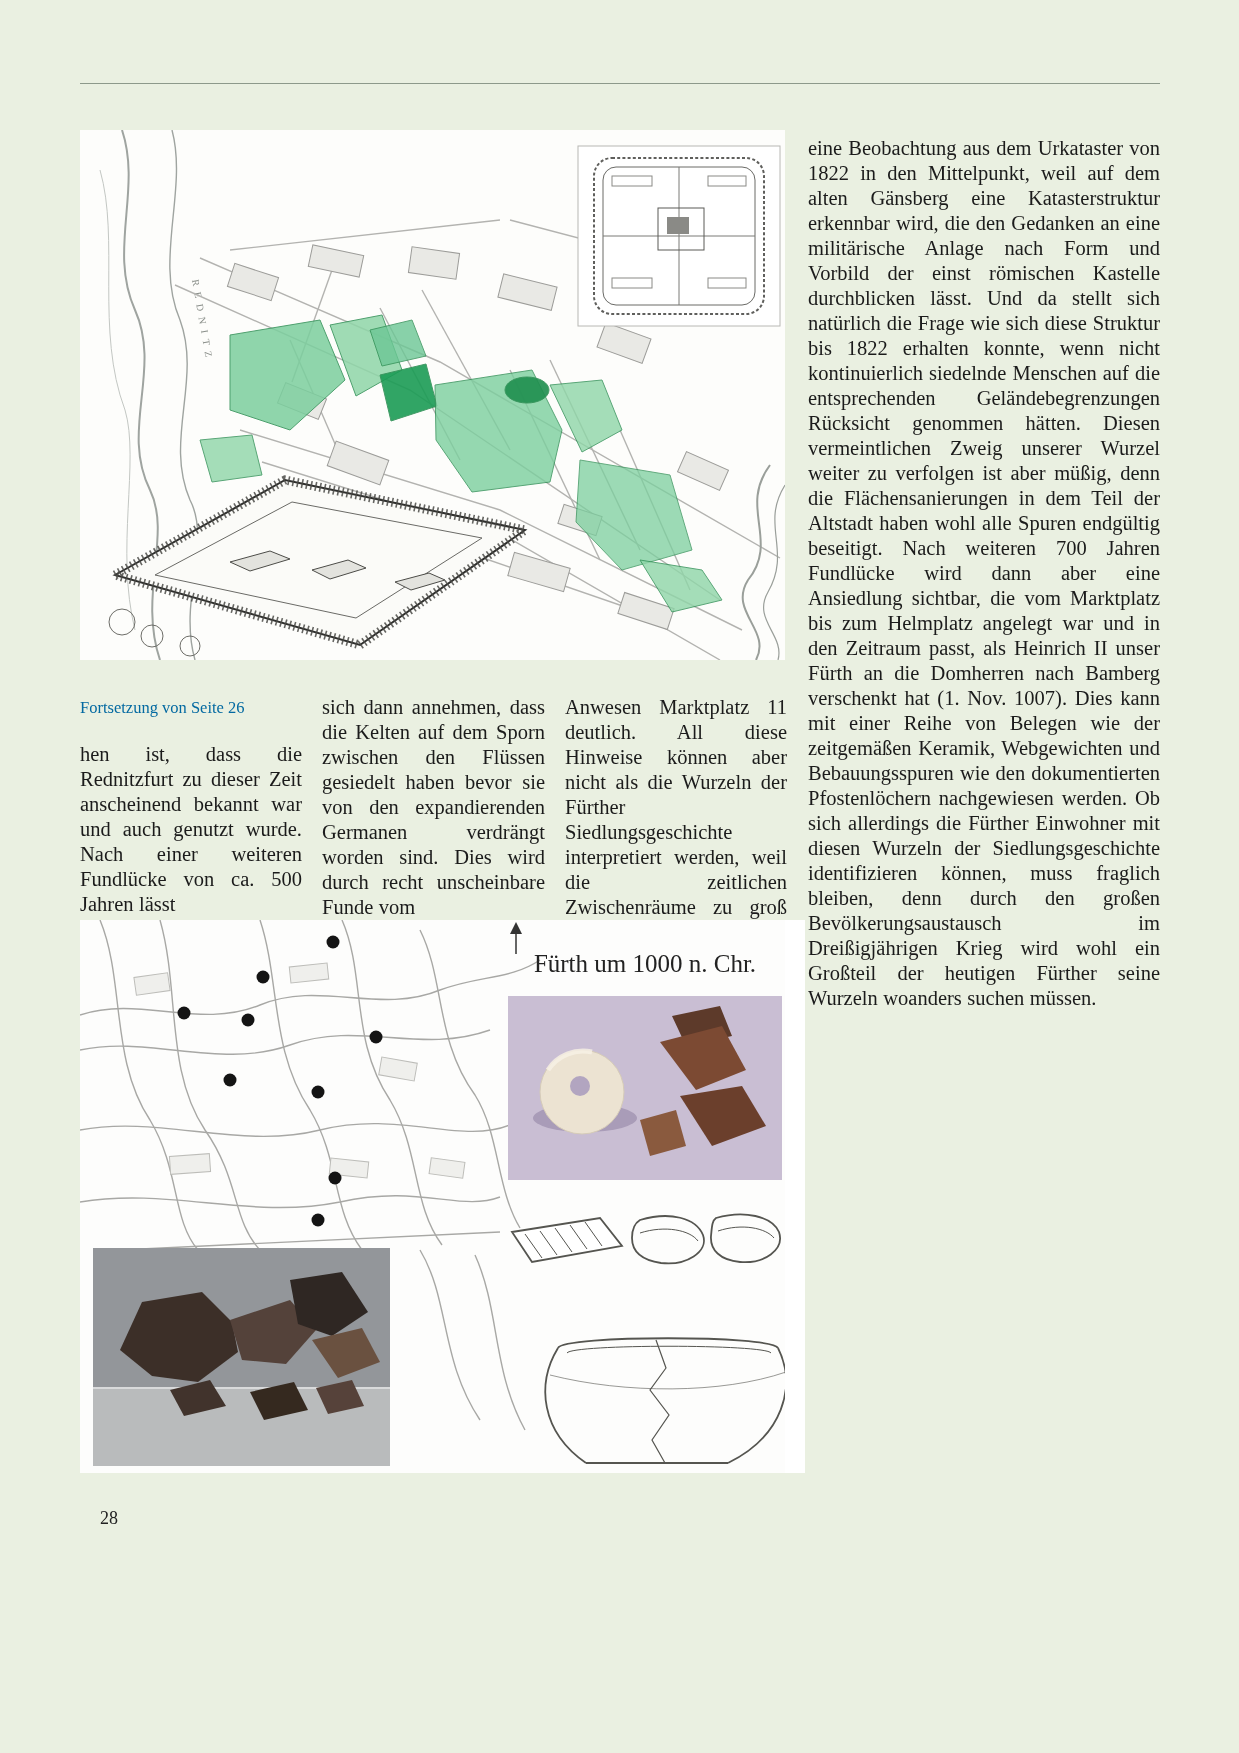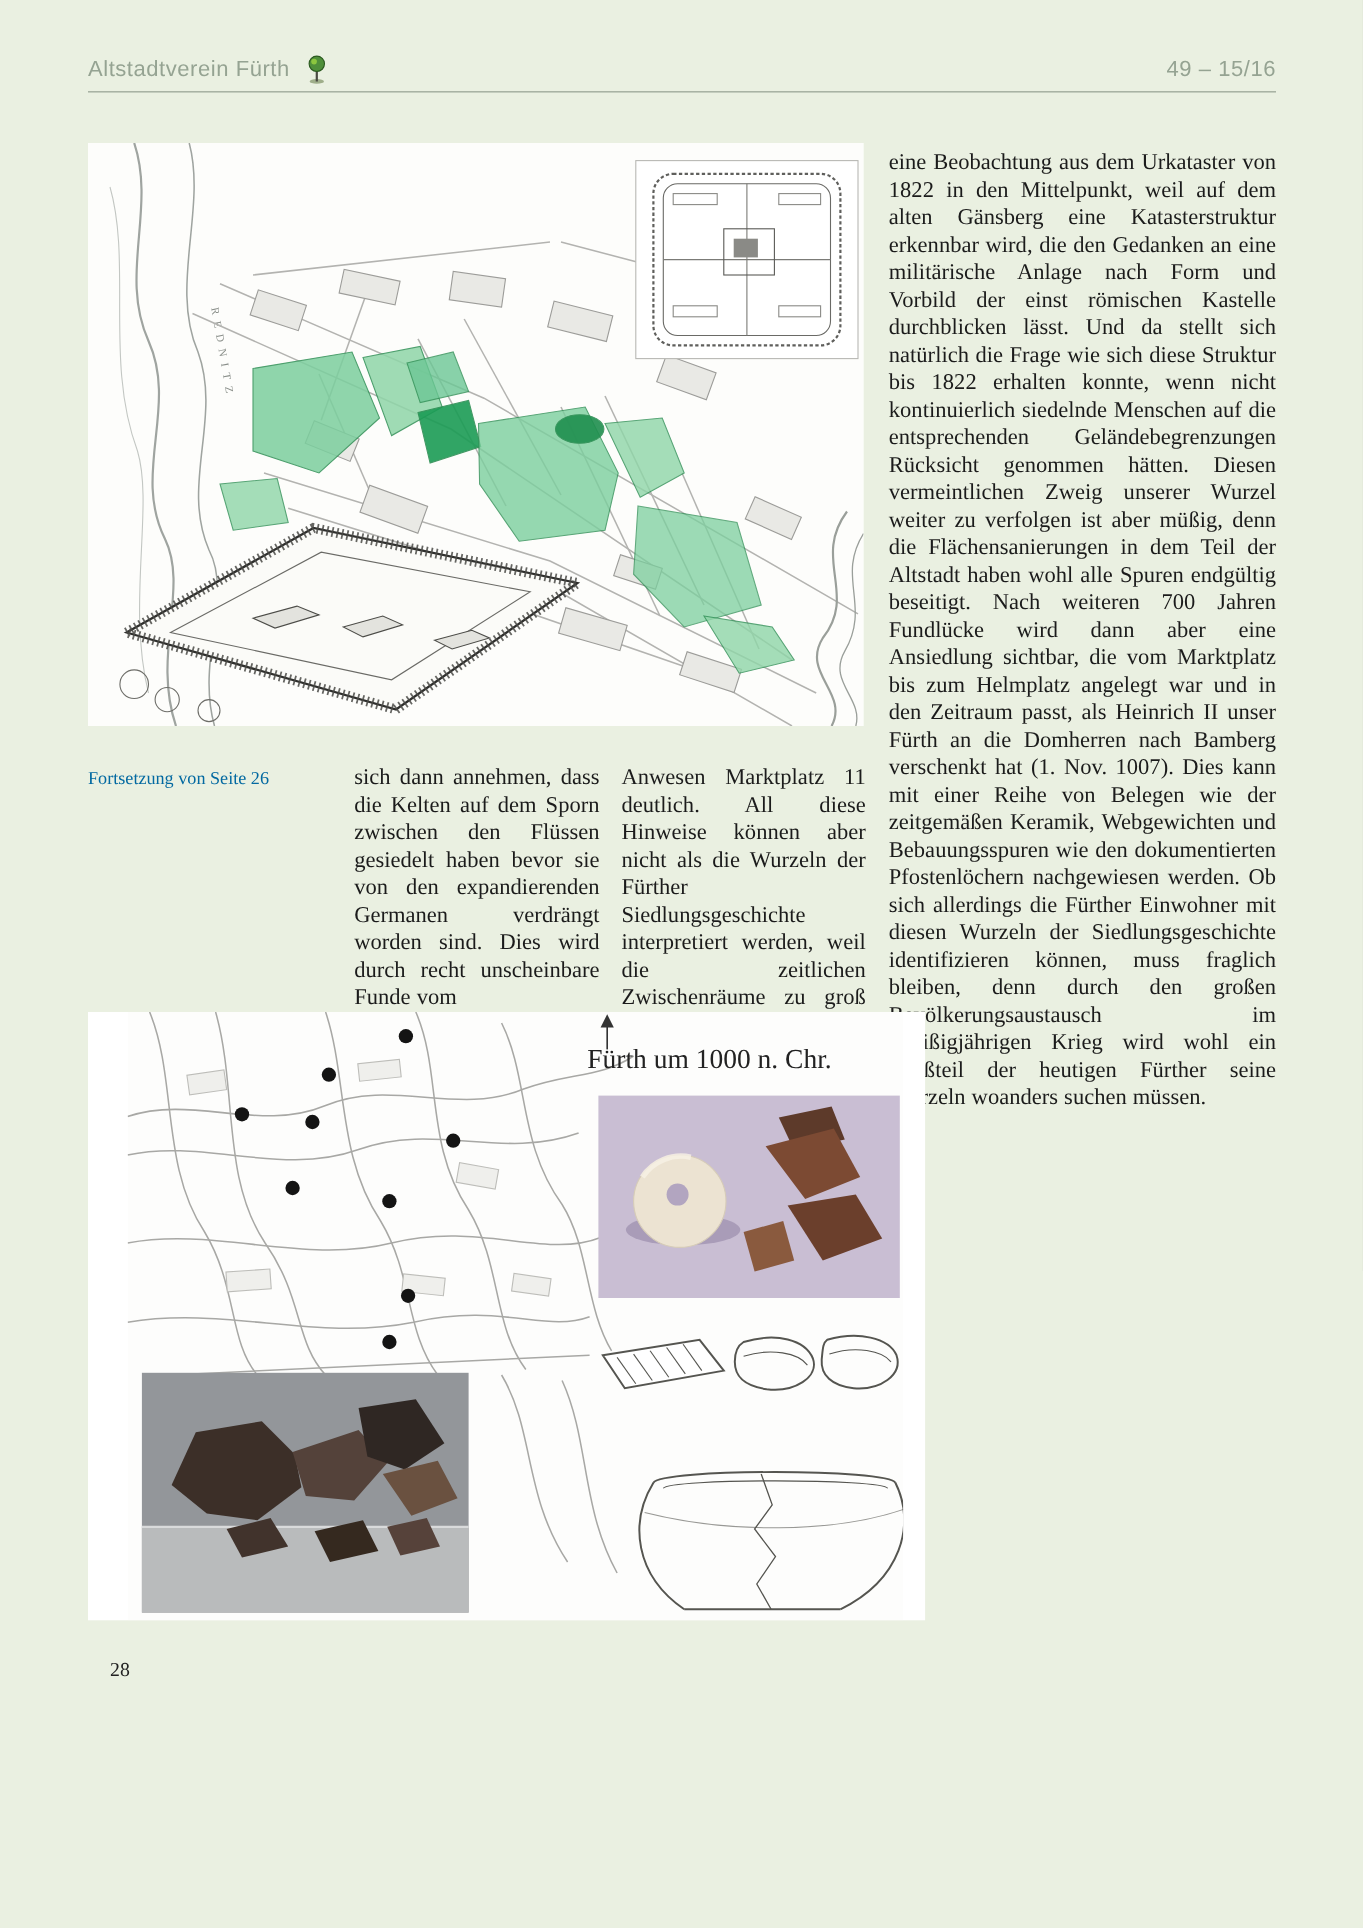--- a/index.html
+++ b/index.html
@@ -18,21 +18,21 @@
     display:flex;align-items:center;
     font-family:"Liberation Sans", sans-serif;
     font-size:20px;color:#95a392;letter-spacing:.5px;
   }
   .header .spacer{flex:1;}
   .logo{margin-left:14px;display:inline-flex;align-items:flex-end;}
   .rule{position:absolute;left:80px;right:79px;top:83px;border-top:1.5px solid #8d998b;}
   
   .figure{position:absolute;background:#ffffff;}
   .fig1{left:80px;top:130px;width:705px;height:530px;}
-  .fig2{left:80px;top:920px;width:725px;height:553px;padding-left:36px;}
+  .fig2{left:80px;top:920px;width:725px;height:553px;}
   .fig-caption{
     position:absolute;left:392px;top:452px;width:306px;
     background:#ffffff;padding:5px 8px 6px 8px;
     font-size:19px;line-height:25px;color:#111;
   }
   .fig2-title{
     position:absolute;left:428px;top:30px;width:274px;
     font-size:25px;color:#222;text-align:center;
   }
   
@@ -54,33 +54,20 @@
   .page-number{
     position:absolute;left:84px;top:1508px;
     font-size:18px;color:#222;margin-left:16px;
   }
 </style>
 </head>
 <body>
 
 <div class="page">
 
-  <div class="header">
-    <span>Altstadtverein Fürth</span>
-    <span class="logo">
-      <svg width="22" height="27" viewBox="0 0 22 27">
-        <ellipse cx="11" cy="24" rx="6.5" ry="2.2" fill="#9fae8a"></ellipse>
-        <line x1="11" y1="14" x2="11" y2="24" stroke="#4a4a42" stroke-width="2"></line>
-        <circle cx="11" cy="8" r="7" fill="#4f8f3a" stroke="#2c5a20" stroke-width="1"></circle>
-        <circle cx="8.5" cy="6" r="2.6" fill="#8cc63f"></circle>
-      </svg>
-    </span>
-    <span class="spacer"></span>
-    <span>49 – 15/16</span>
-  </div>
   <div class="rule"></div>
 
   <div class="figure fig1">
     <svg width="705" height="530" viewBox="0 0 705 530">
       <rect width="705" height="530" fill="#fdfdfb"></rect>
 
       <g stroke="#9fa4a0" fill="none">
         <path d="M42,0 C62,60 28,120 55,180 C82,240 40,300 70,360 C92,405 58,465 80,530" stroke-width="2"></path>
         <path d="M92,0 C108,60 74,130 100,190 C122,250 84,310 110,370 C132,412 98,470 115,530" stroke-width="1.4"></path>
         <path d="M20,40 C40,110 15,200 45,280 C60,330 35,420 55,500" stroke-width="1" stroke="#c3c7c3"></path>
@@ -162,20 +149,21 @@
         <circle cx="72" cy="506" r="11" fill="none" stroke="#6d6d68"></circle>
         <circle cx="110" cy="516" r="10" fill="none" stroke="#6d6d68"></circle>
       </g>
     </svg>
 
   </div>
 
   <div class="body-text col-right">eine Beobachtung aus dem Urkataster von 1822 in den Mittelpunkt, weil auf dem alten Gänsberg eine Katasterstruktur erkennbar wird, die den Gedanken an eine militärische Anlage nach Form und Vorbild der einst römischen Kastelle durchblicken lässt. Und da stellt sich natürlich die Frage wie sich diese Struktur bis 1822 erhalten konnte, wenn nicht kontinuierlich siedelnde Menschen auf die entsprechenden Geländebegrenzungen Rücksicht genommen hätten. Diesen vermeintlichen Zweig unserer Wurzel weiter zu verfolgen ist aber müßig, denn die Flächensanierungen in dem Teil der Altstadt haben wohl alle Spuren endgültig beseitigt. Nach weiteren 700 Jahren Fundlücke wird dann aber eine Ansiedlung sichtbar, die vom Marktplatz bis zum Helmplatz angelegt war und in den Zeitraum passt, als Heinrich II unser Fürth an die Domherren nach Bamberg verschenkt hat (1. Nov. 1007). Dies kann mit einer Reihe von Belegen wie der zeitgemäßen Keramik, Webgewichten und Bebauungsspuren wie den dokumentierten Pfostenlöchern nachgewiesen werden. Ob sich allerdings die Fürther Einwohner mit diesen Wurzeln der Siedlungsgeschichte identifizieren können, muss fraglich bleiben, denn durch den großen Bevölkerungsaustausch im Dreißigjährigen Krieg wird wohl ein Großteil der heutigen Fürther seine Wurzeln woanders suchen müssen.</div>
 
   <div class="continuation">Fortsetzung von Seite 26</div>
+  <div class="body-text col1">hen ist, dass die Rednitzfurt zu dieser Zeit anscheinend bekannt war und auch genutzt wurde. Nach einer weiteren Fundlücke von ca. 500 Jahren lässt</div>
   <div class="body-text col2">sich dann annehmen, dass die Kelten auf dem Sporn zwischen den Flüssen gesiedelt haben bevor sie von den expandierenden Germanen verdrängt worden sind. Dies wird durch recht unscheinbare Funde vom</div>
   <div class="body-text col3">Anwesen Marktplatz 11 deutlich. All diese Hinweise können aber nicht als die Wurzeln der Fürther Siedlungsgeschichte interpretiert werden, weil die zeitlichen Zwischenräume zu groß sind. Daher rückt</div>
 
   <div class="figure fig2">
     <svg width="705" height="553" viewBox="0 0 705 553">
       <rect width="705" height="553" fill="#fdfdfc"></rect>
 
       <g stroke="#a8a8a5" stroke-width="1.4" fill="none">
         <path d="M0,95 C60,75 120,110 180,85 C240,60 300,95 360,70 C400,55 430,60 460,40"></path>
         <path d="M0,130 C70,115 140,150 210,125 C280,100 340,135 410,110"></path>

